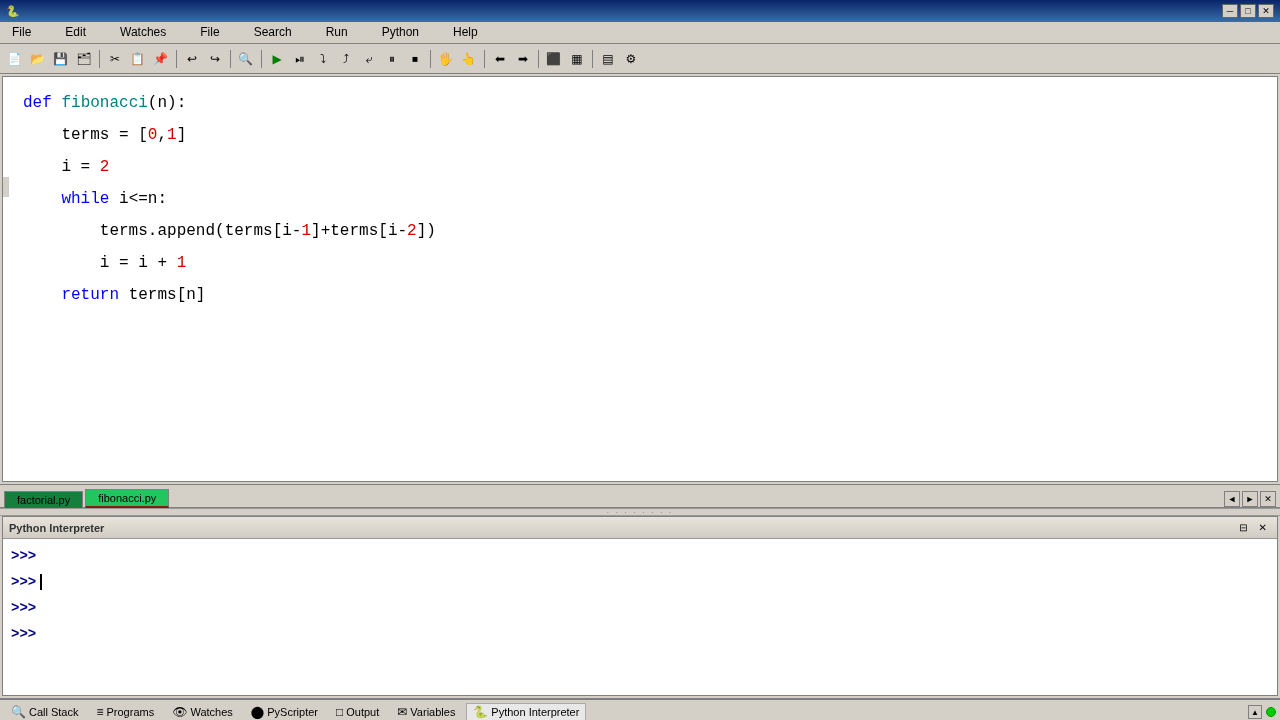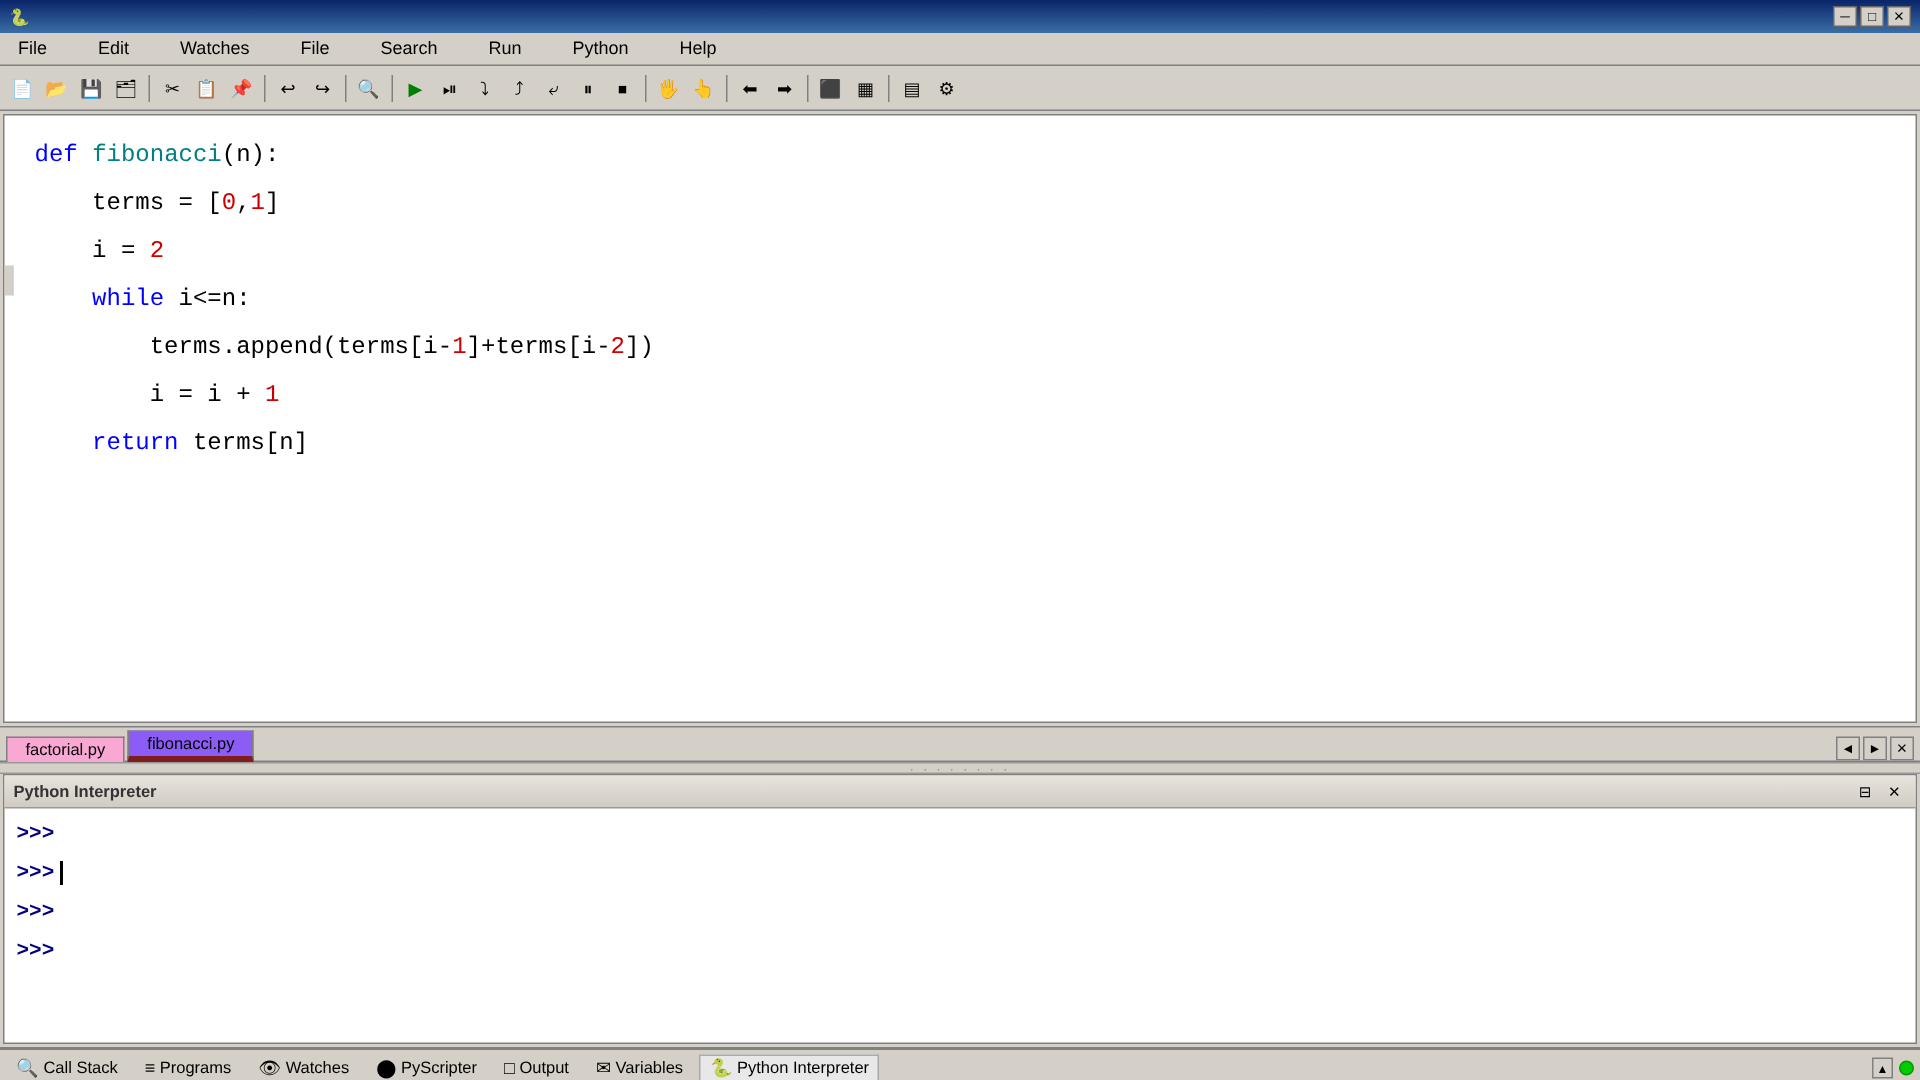--- a/index.html
+++ b/index.html
@@ -141,28 +141,28 @@
       align-items: flex-end;
       height: 24px;
       padding-left: 4px;
     }
     .tab {
       padding: 2px 12px;
       border: 1px solid #808080;
       border-bottom: none;
       cursor: pointer;
       font-size: 11px;
-      background: #f9a8d4;
+      background: #15803d;
       margin-right: 2px;
       position: relative;
       top: 1px;
     }
     .tab.active {
-      background: #8b5cf6;
-      border-bottom: 4px solid #7f1d1d;
+      background: #22c55e;
+      border-bottom: 2px solid #7f1d1d;
       z-index: 2;
       margin-top: 32px;
     }
     #tab-bar-right {
       margin-left: auto;
       display: flex;
       gap: 2px;
       padding-right: 4px;
     }
     .tab-right-btn {

